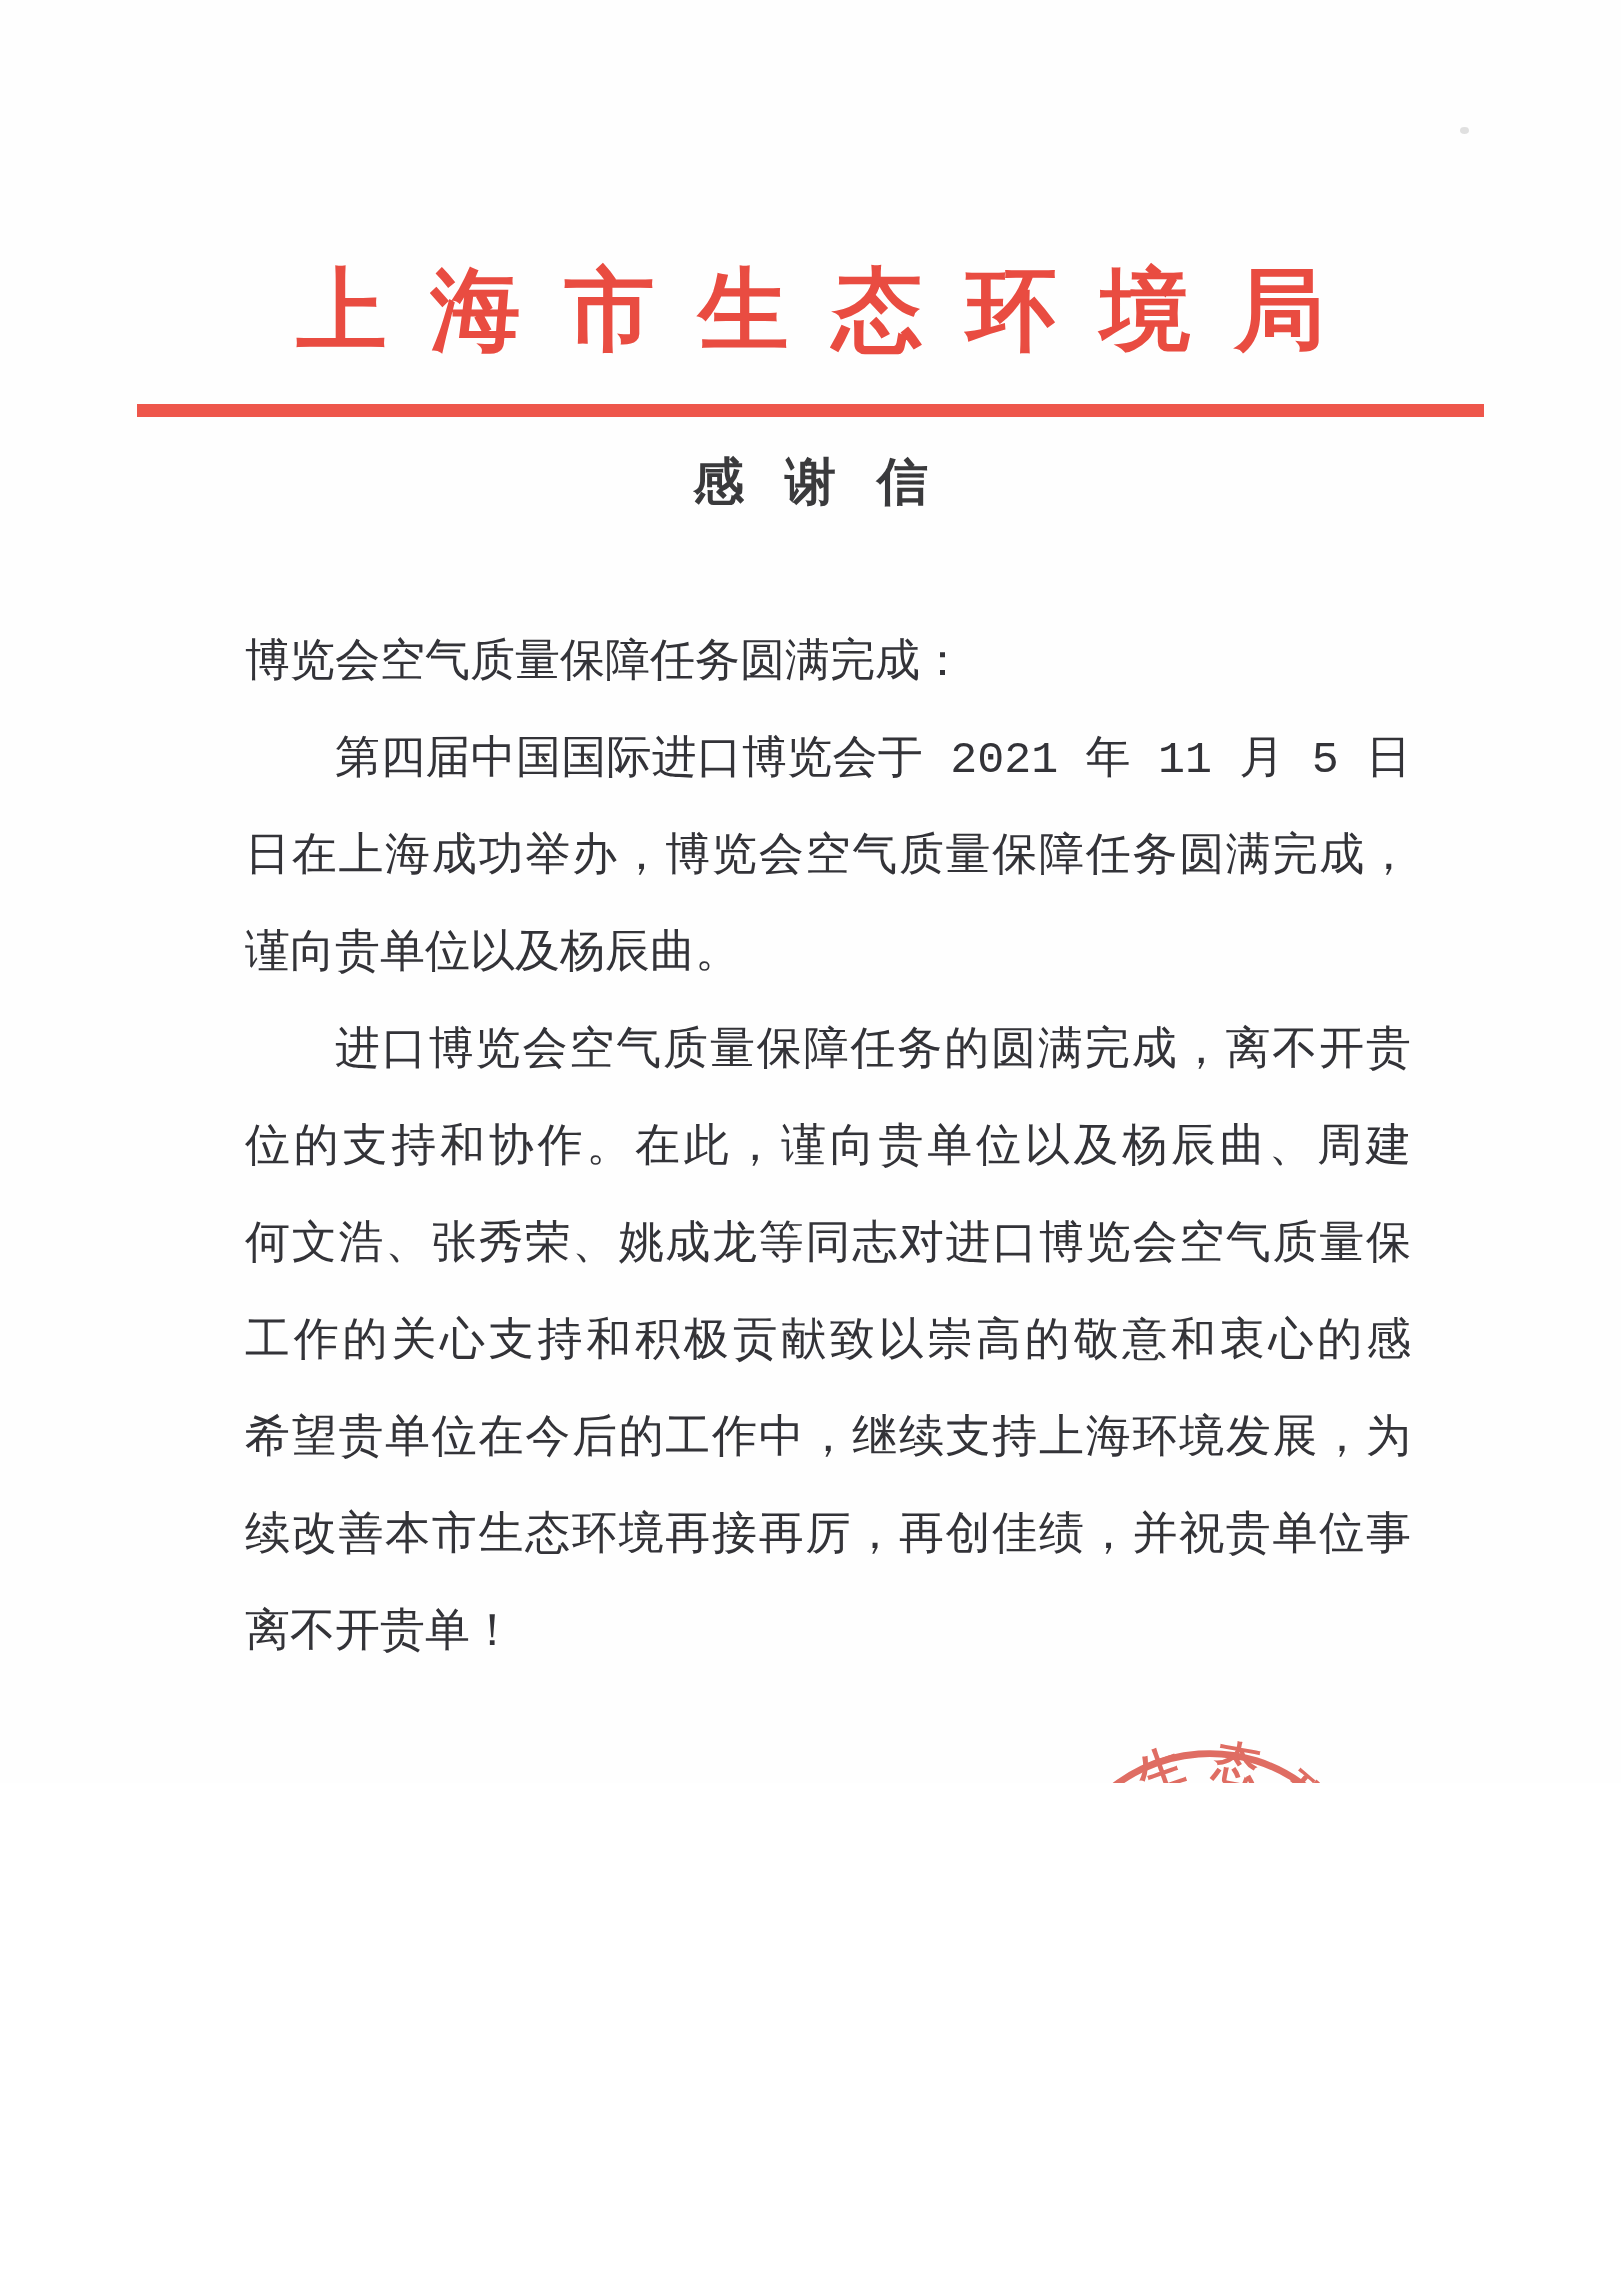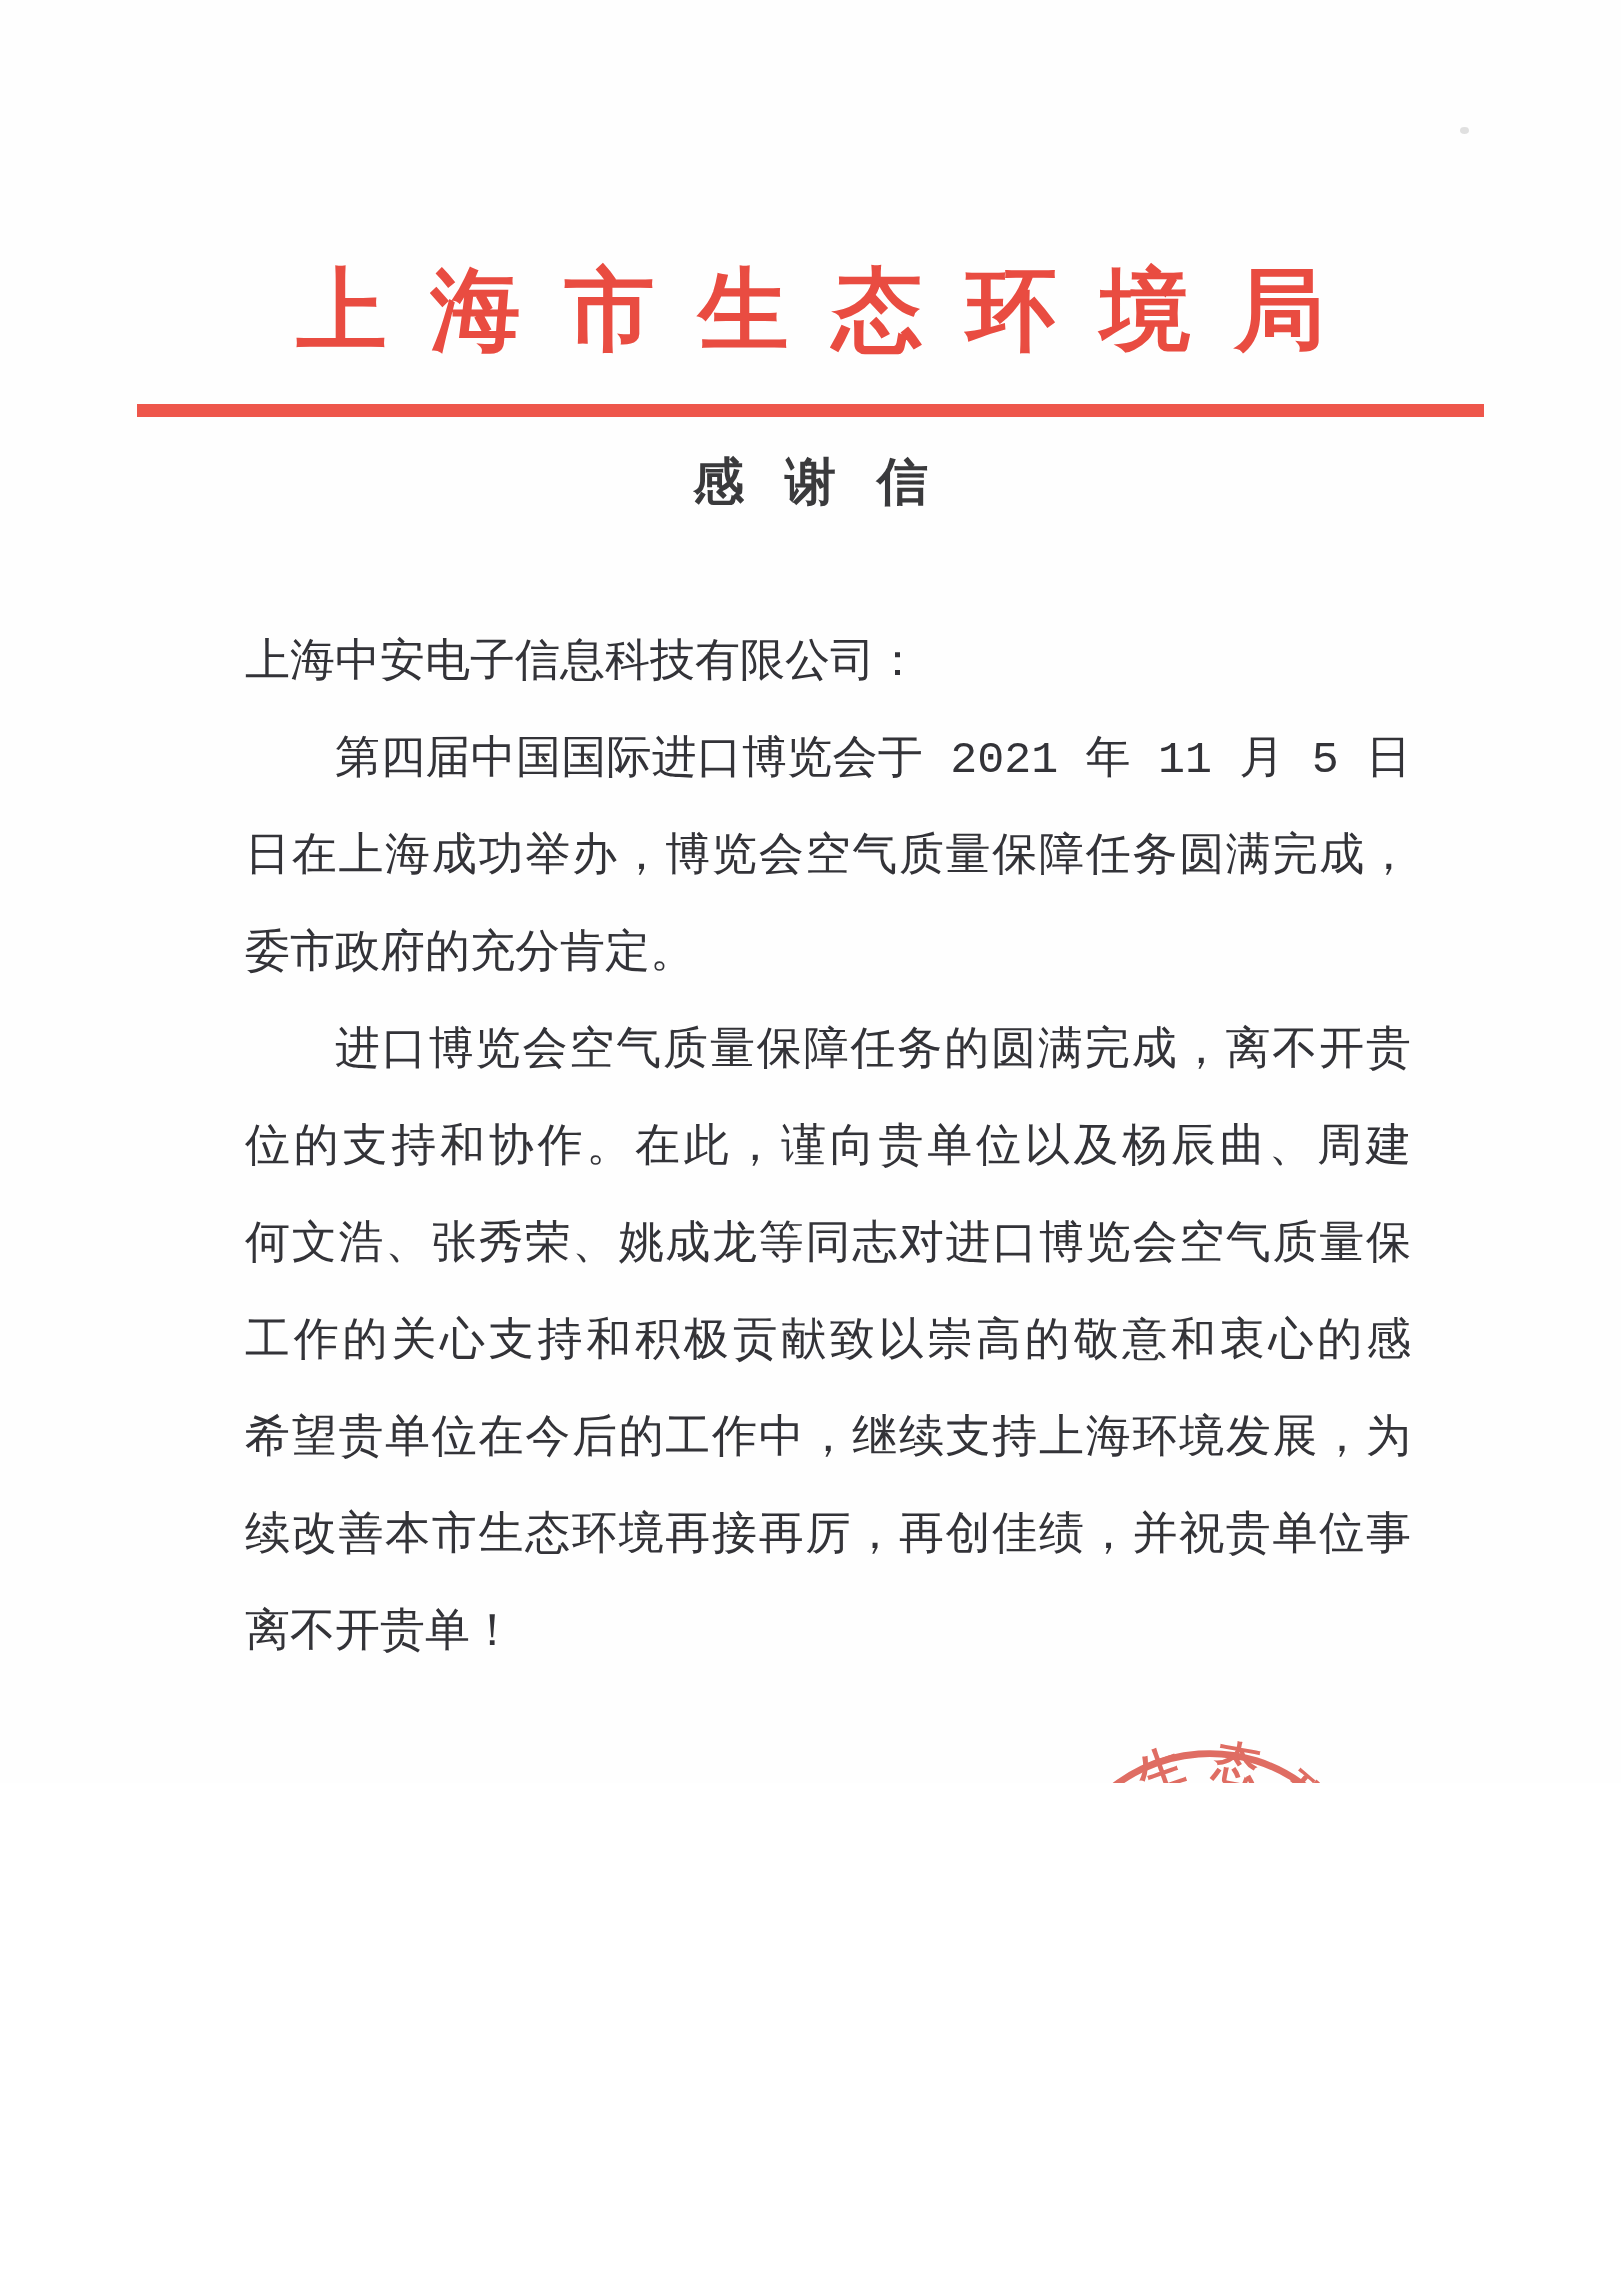--- a/index.html
+++ b/index.html
@@ -155,24 +155,24 @@
   <div class="org-header">
     <span class="spread">上海市生态环境局</span>
   </div>
   <div class="header-rule"></div>
 
   <div class="letter-title">
     <span class="spread">感谢信</span>
   </div>
 
   <div class="letter-body">
-    <div class="line plain">上海中安电子信息科技有限公司：</div>
+    <div class="line plain">博览会空气质量保障任务圆满完成：</div>
     <div class="line indent">第四届中国国际进口博览会于 2021 年 11 月 5 日至 10</div>
     <div class="line">日在上海成功举办，博览会空气质量保障任务圆满完成，其</div>
-    <div class="line plain">委市政府的充分肯定。</div>
+    <div class="line plain">谨向贵单位以及杨辰曲。</div>
     <div class="line indent">进口博览会空气质量保障任务的圆满完成，离不开贵单</div>
     <div class="line">位的支持和协作。在此，谨向贵单位以及杨辰曲、周建武、</div>
     <div class="line">何文浩、张秀荣、姚成龙等同志对进口博览会空气质量保障</div>
     <div class="line">工作的关心支持和积极贡献致以崇高的敬意和衷心的感谢！</div>
     <div class="line">希望贵单位在今后的工作中，继续支持上海环境发展，为持</div>
     <div class="line">续改善本市生态环境再接再厉，再创佳绩，并祝贵单位事业</div>
     <div class="line plain">离不开贵单！</div>
   </div>
 
   <svg class="seal" viewBox="-180 -180 360 360" aria-hidden="true">

